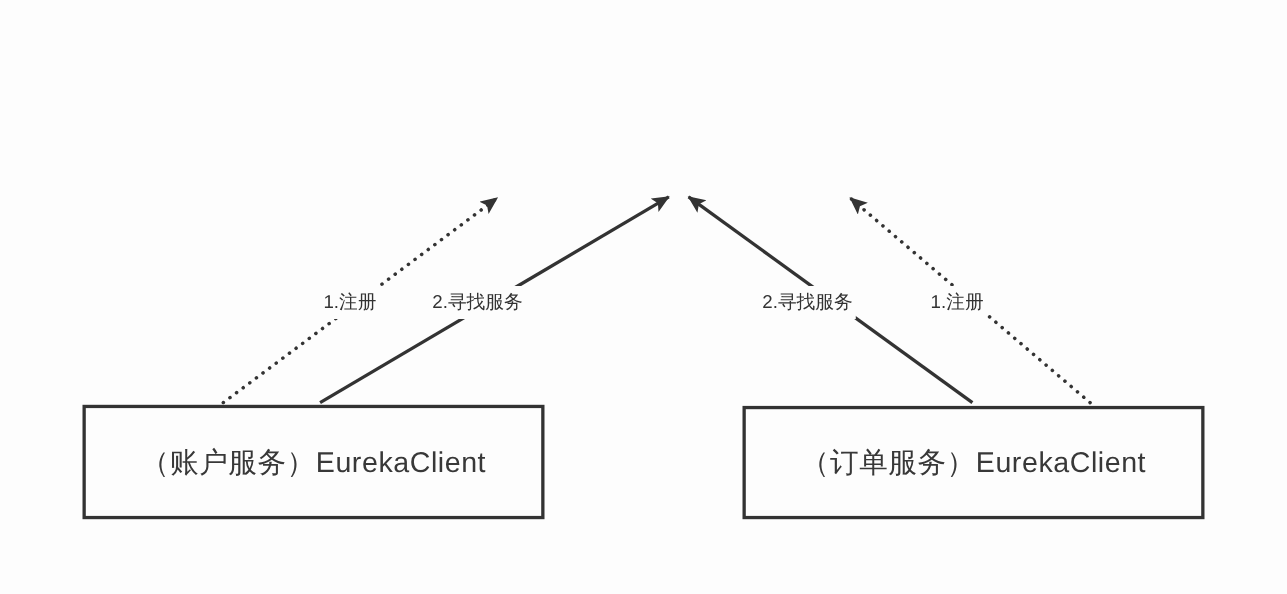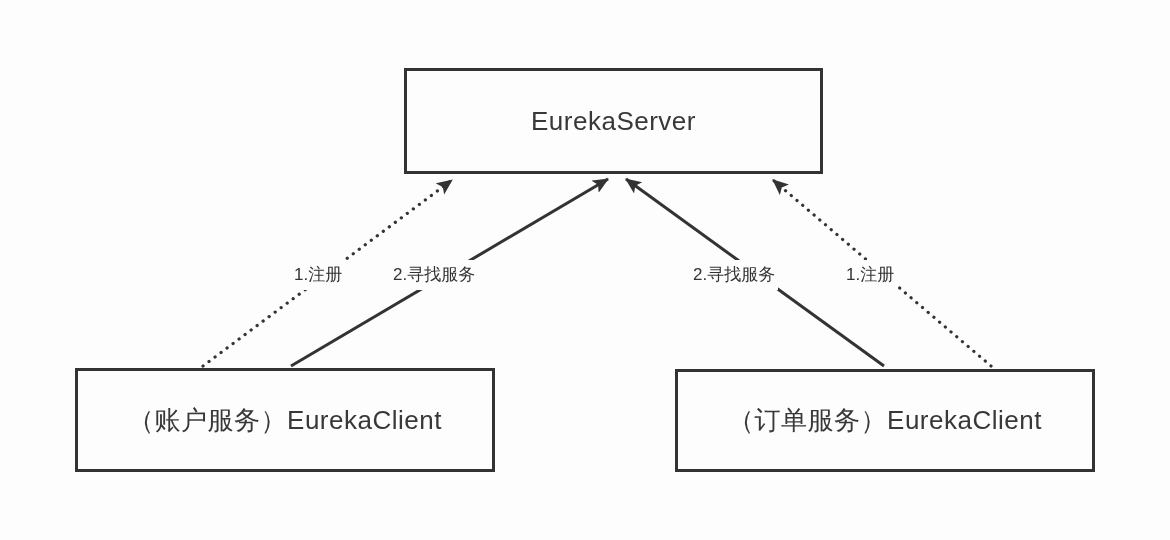--- a/index.html
+++ b/index.html
@@ -78,23 +78,20 @@
 
     <line class="edge-line edge-dotted" x1="203" y1="366" x2="452" y2="180" marker-end="url(#arrowhead)"></line>
 
     <line class="edge-line" x1="291" y1="366" x2="608" y2="179" marker-end="url(#arrowhead)"></line>
 
     <line class="edge-line" x1="884" y1="366" x2="626" y2="179" marker-end="url(#arrowhead)"></line>
 
     <line class="edge-line edge-dotted" x1="991" y1="366" x2="773" y2="180" marker-end="url(#arrowhead)"></line>
   </svg>
 
-  <div class="node node-server">
-    <span>EurekaServer</span>
-  </div>
 
   <div class="node node-account">
     <span>（账户服务）EurekaClient</span>
   </div>
 
   <div class="node node-order">
     <span>（订单服务）EurekaClient</span>
   </div>
 
   <div class="edge-label lbl-register-left">1.注册</div>

